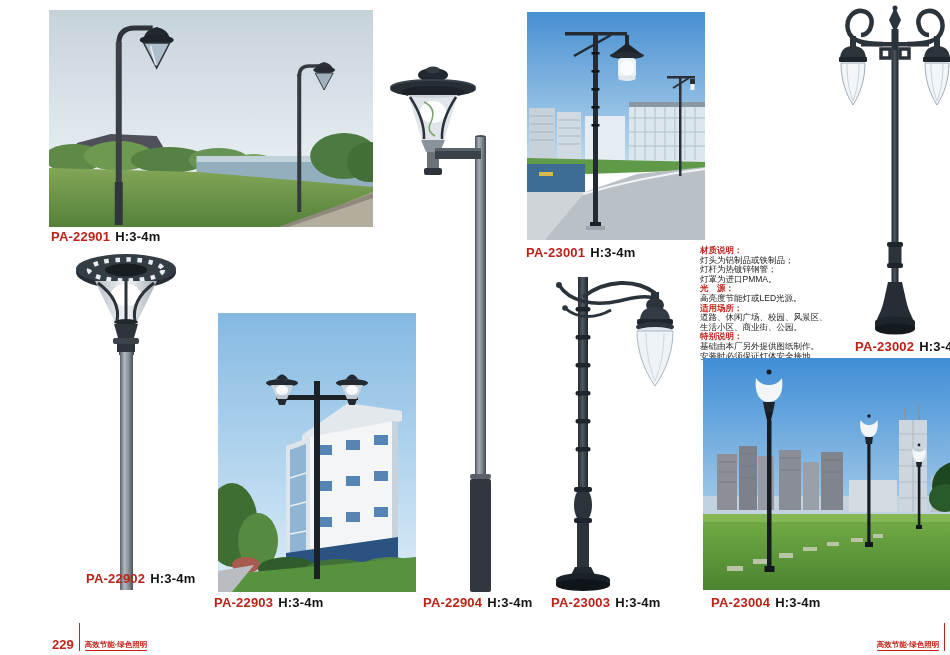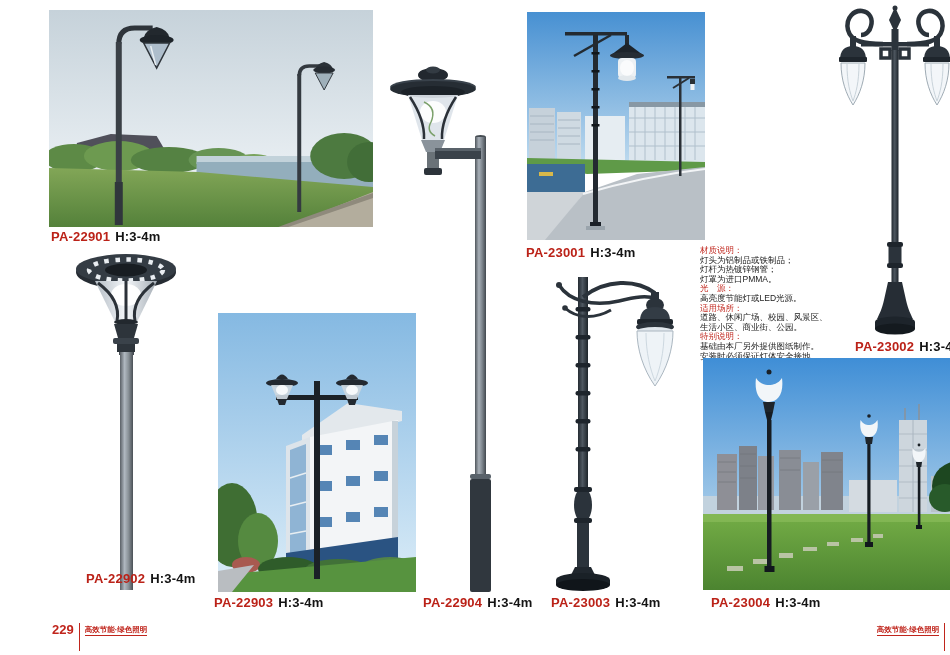--- a/index.html
+++ b/index.html
@@ -5,22 +5,22 @@
   html,body{margin:0;padding:0;background:#ffffff;}
   .page{position:relative;width:942px;height:655px;background:#ffffff;overflow:hidden;
         font-family:"Liberation Sans","DejaVu Sans",sans-serif;margin-left:43px;}
   .photo,.lamp{position:absolute;}
   .photo svg,.lamp svg{display:block;width:100%;height:100%;}
   .photo{box-shadow:0 0 0 1px #d8d8d8 inset;}
   .label{position:absolute;font-size:13px;line-height:15px;white-space:nowrap;letter-spacing:0.2px;}
   .label .code{color:#bb2218;font-weight:bold;}
   .label .hspec{color:#141414;font-weight:bold;margin-left:5px;}
   .info{position:absolute;left:657px;top:246px;width:142px;font-size:8.5px;line-height:9.6px;color:#222222;}
-  .info .hd{color:#c0251c;font-weight:normal;}
-  .footer{position:absolute;top:623px;display:flex;align-items:flex-start;color:#c0251c;}
+  .info .hd{color:#c0251c;font-weight:bold;}
+  .footer{position:absolute;top:623px;display:flex;align-items:flex-end;color:#c0251c;}
   .footer.left{left:9px;}
   .footer.right{right:13px;}
   .footer .pagenum{font-size:13px;font-weight:bold;line-height:13px;}
   .footer .vline{width:1px;background:#c0251c;height:28px;margin:0 5px;flex:0 0 1px;}
   .footer .slogan{font-size:7.5px;font-weight:bold;border-bottom:1px solid #c0251c;
                   padding-bottom:1px;margin-top:2px;line-height:9px;}
 </style>
 </head>
 <body>
 

